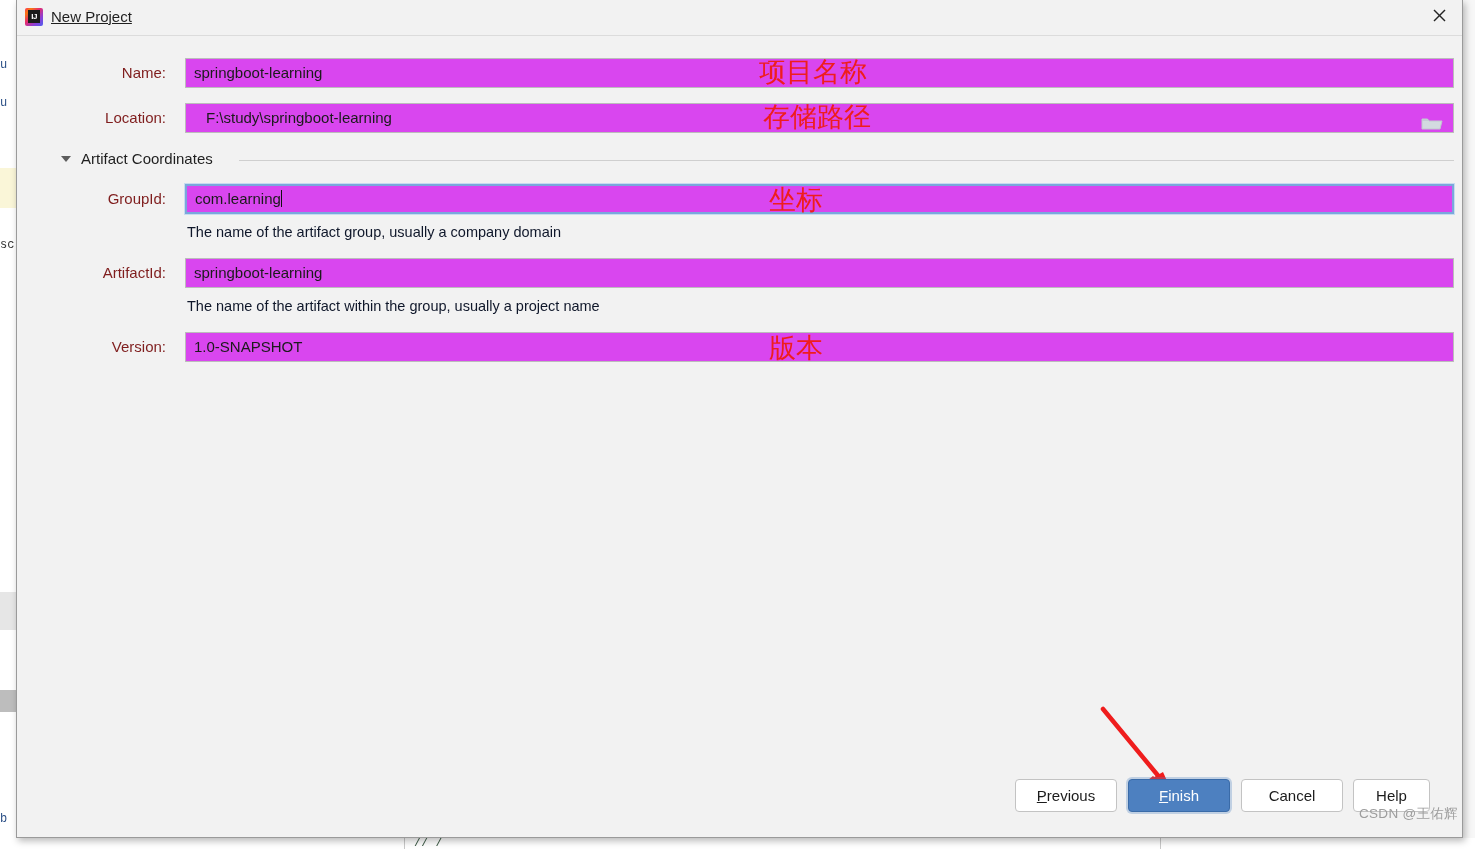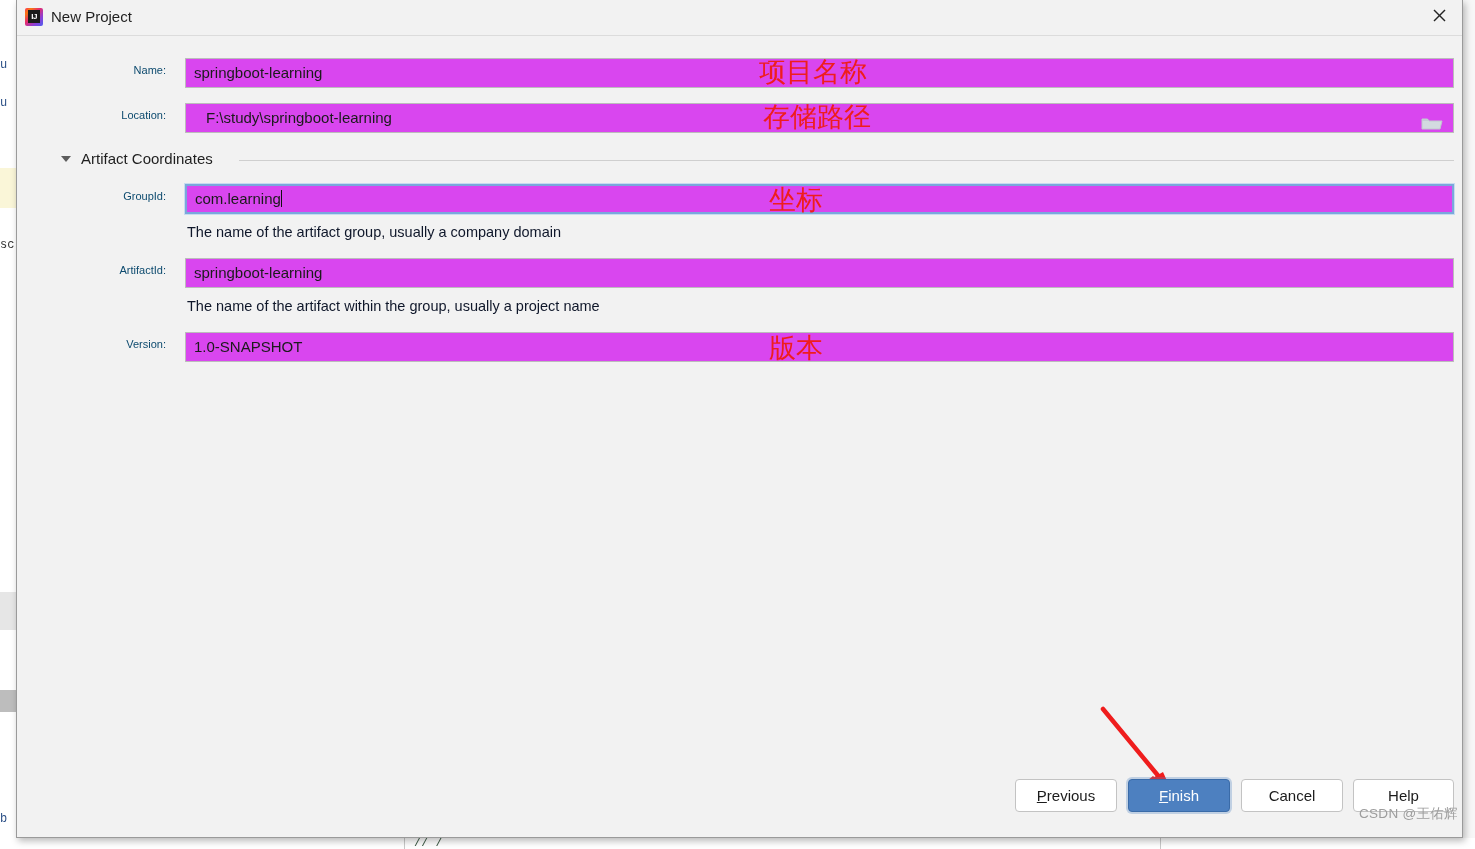--- a/index.html
+++ b/index.html
@@ -123,40 +123,41 @@
     text-align: center;
     letter-spacing: -0.5px;
   }
 
   .title-text {
     position: absolute;
     left: 34px;
     top: 8px;
     font-size: 15px;
     color: #1f1f1f;
+    text-decoration: underline;
   }
 
   .close-btn {
     position: absolute;
     right: 0; top: 0;
     width: 46px; height: 30px;
     display: flex;
     align-items: center;
     justify-content: center;
     cursor: pointer;
     color: #222;
     font-size: 17px;
     line-height: 1;
   }
 
   
   .field-label {
     position: absolute;
-    font-size: 11px;
-    color: #0c4a6e;
+    font-size: 15px;
+    color: #7f1d1d;
     text-align: right;
     white-space: nowrap;
   }
 
   .text-input {
     position: absolute;
     left: 168px;
     width: 1269px;
     height: 30px;
     background: #d946ef;
@@ -350,18 +351,18 @@
         <span>revious</span>
     </div>
 
     <div class="btn primary" style="left:1111px; top:779px; width:102px;">
       <span class="mn">F</span>
         <span>inish</span>
     </div>
 
     <div class="btn" style="left:1224px; top:779px; width:102px;">Cancel</div>
 
-    <div class="btn" style="left:1336px; top:779px; width:101px;text-align:right;">Help</div>
+    <div class="btn" style="left:1336px; top:779px; width:77px;text-align:right;">Help</div>
 
     <div class="watermark" style="left:1342px; top:805px;">CSDN @王佑辉</div>
 
   </div>
 </div>
 
 </body></html>

